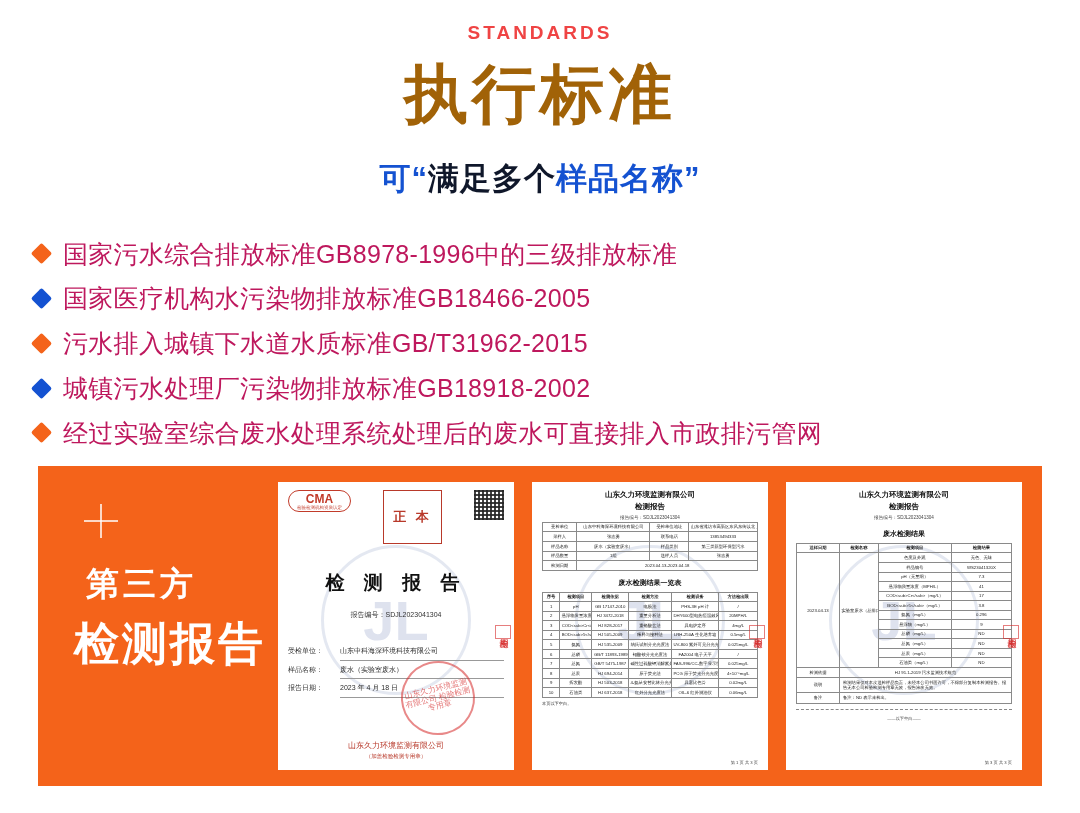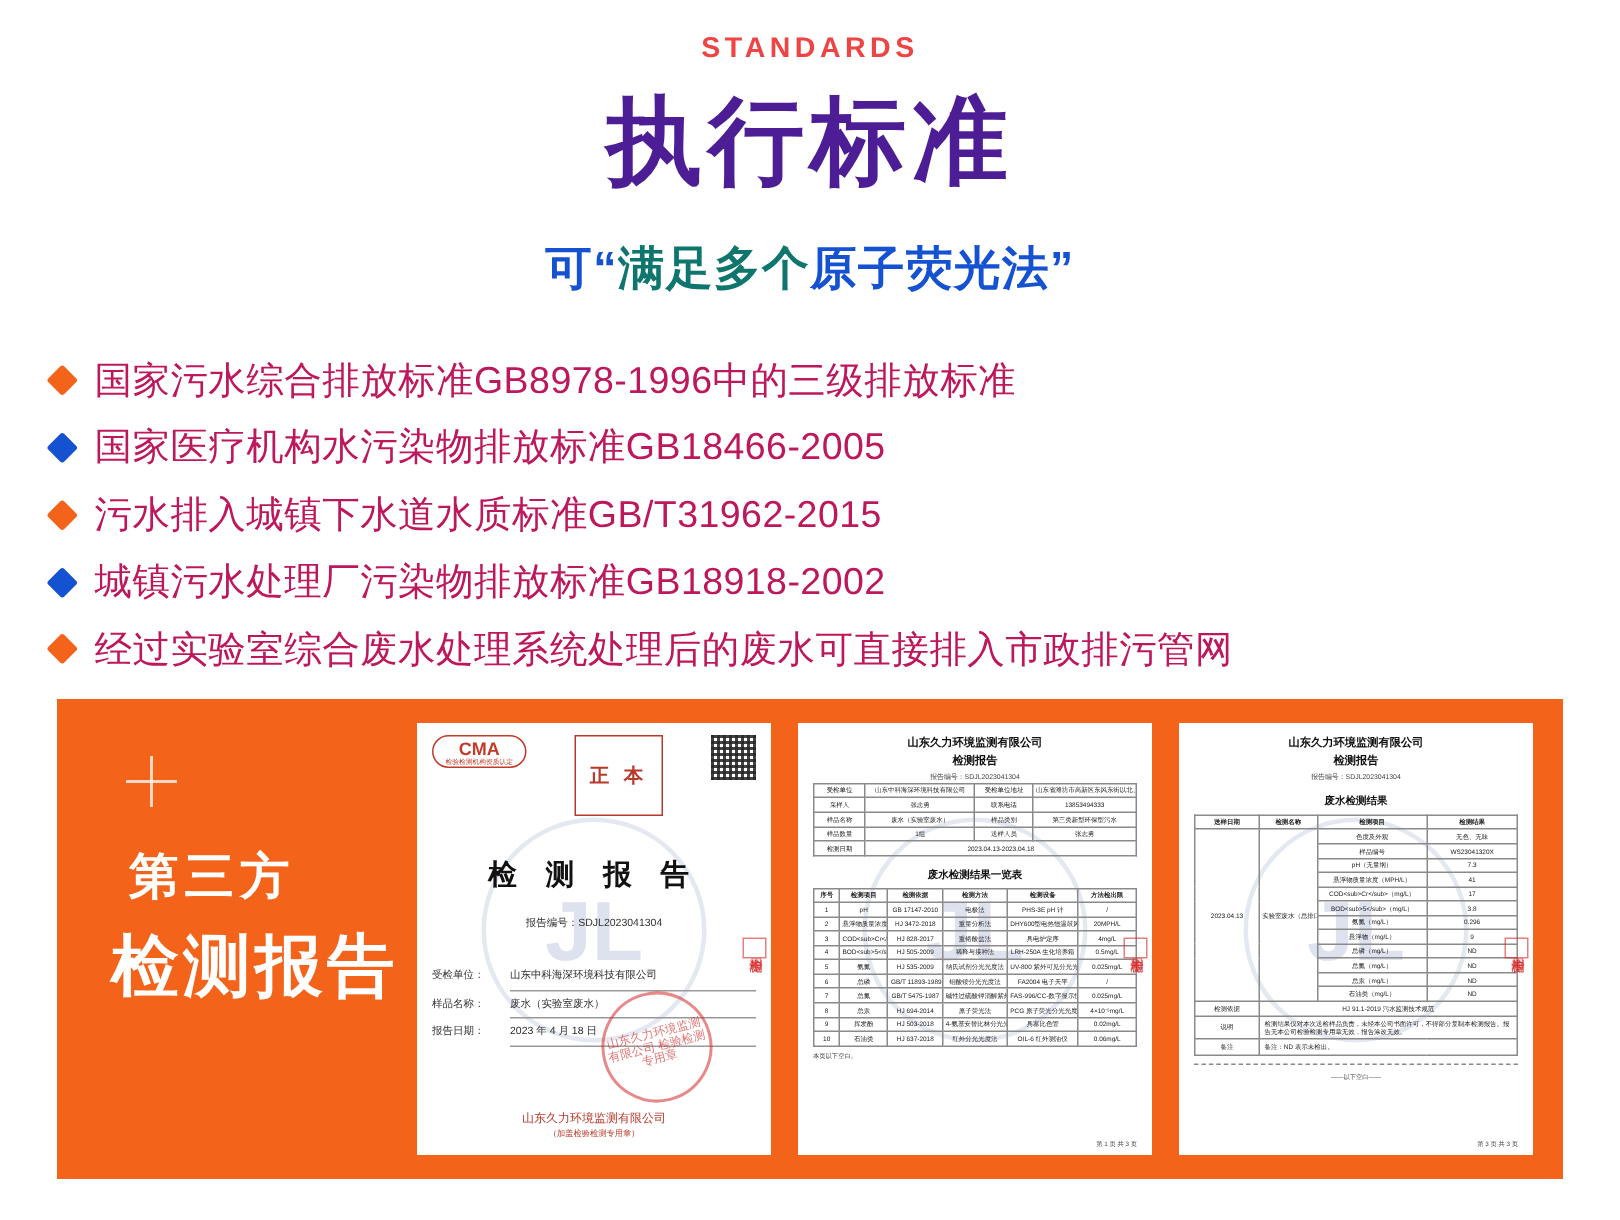--- a/index.html
+++ b/index.html
@@ -19,34 +19,34 @@
     color: #ef4444;
     font-size: 19px;
     letter-spacing: 3px;
     font-weight: bold;
     padding-top: 22px;
   }
   .main-title {
     text-align: center;
     font-size: 64px;
     font-weight: bold;
-    color: #4c1d95;
+    color: #a16207;
     letter-spacing: 4px;
     line-height: 1.15;
     margin-top: 14px;
   }
   .subtitle {
     text-align: center;
     font-size: 31px;
     font-weight: bold;
     color: #1452d1;
     letter-spacing: 1px;
     margin-top: 26px;
   }
-  .subtitle .accent { color: #0f766e; }
+  .subtitle .accent { color: #0f172a; }
 
   
   .std-list {
     margin: 32px 0 0 0;
     padding: 0 0 0 34px;
     list-style: none;
   }
   .std-item {
     display: flex;
     align-items: center;
@@ -276,21 +276,21 @@
     top: -4px;
     color: #444;
   }
 </style>
 </head>
 <body>
 
 <div class="eyebrow">STANDARDS</div>
 <div class="main-title">执行标准</div>
 <div class="subtitle">
-  <span>可“</span><span class="accent">满足多个</span><span>原子荧光法”</span>
+  <span>可“</span><span class="accent">满足多个</span><span>样品名称”</span>
 </div>
 
 <ul class="std-list">
   <li class="std-item">
     <span class="diamond orange"></span>
     <span>国家污水综合排放标准GB8978-1996中的三级排放标准</span>
   </li>
   <li class="std-item">
     <span class="diamond blue"></span>
     <span>国家医疗机构水污染物排放标准GB18466-2005</span>

